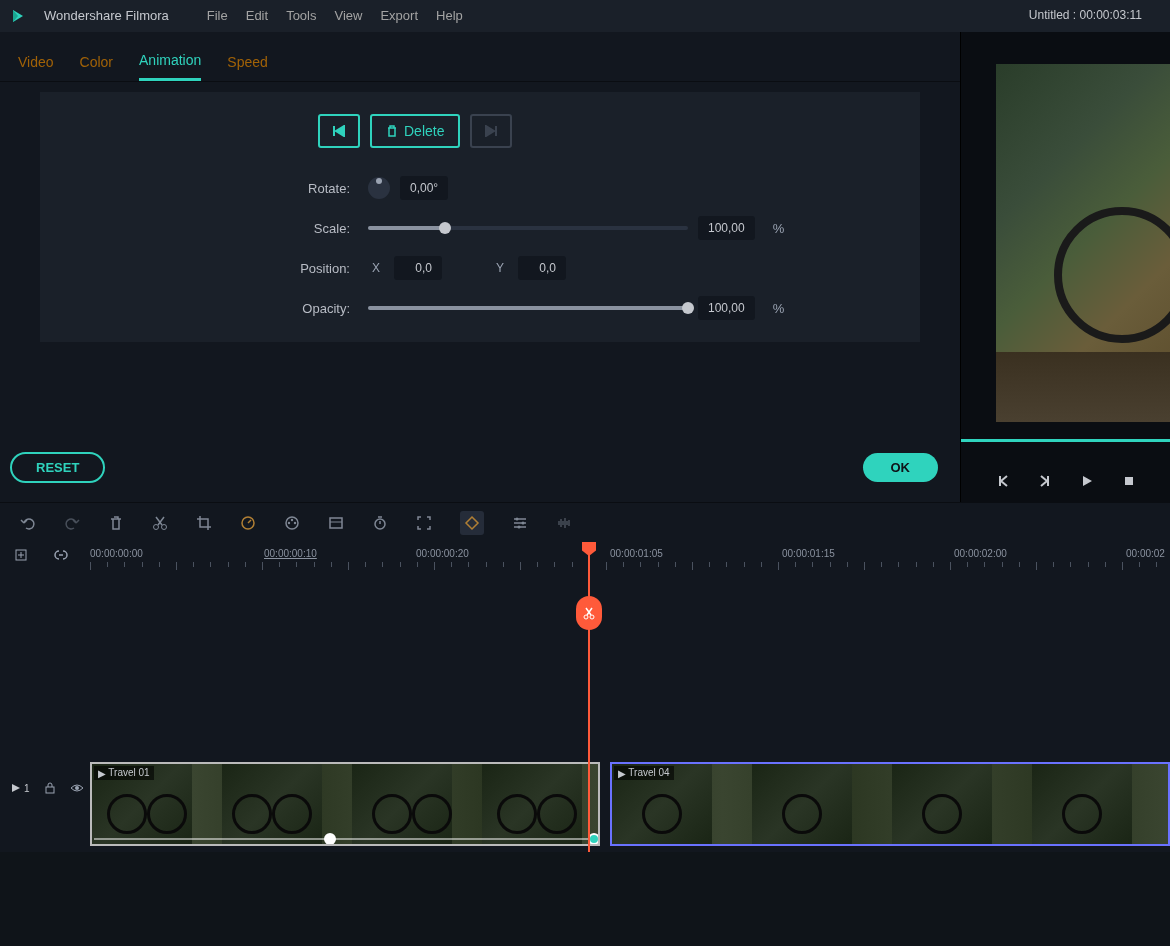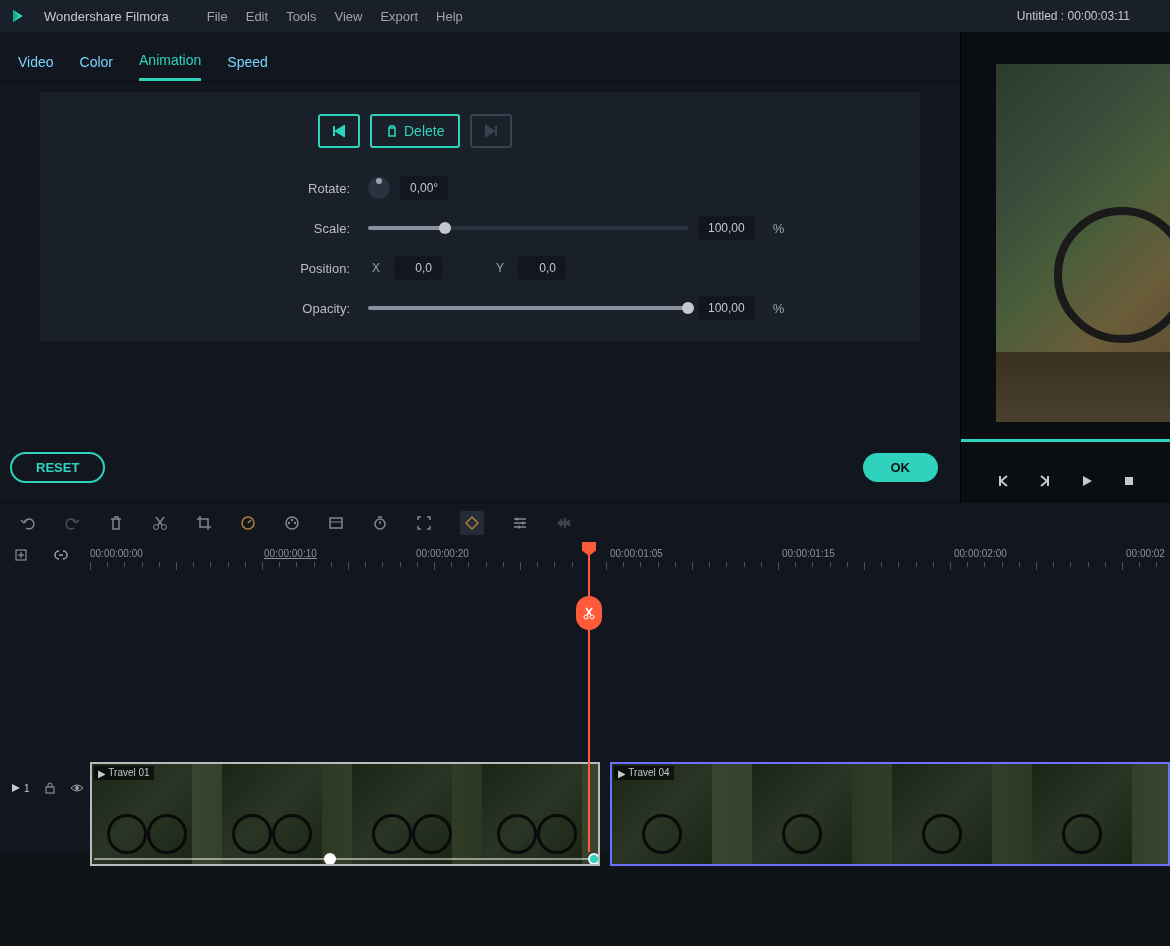--- a/index.html
+++ b/index.html
@@ -1,23 +1,23 @@
 <!DOCTYPE html>
 <html><head>
 <meta charset="utf-8">
 <style>
 *{box-sizing:border-box;margin:0;padding:0;font-family:Arial,sans-serif;user-select:none}
 body{background:#0f1419;color:#c5c8ce;width:1170px;height:946px;overflow:hidden;font-size:13px}
-.titlebar{height:32px;background:#1a2029;display:flex;align-items:center;padding:0 10px;gap:18px}
+.titlebar{height:32px;background:#1a2029;display:flex;align-items:flex-start;padding:8px 10px;gap:18px}
 .logo{width:16px;height:16px;display:flex;align-items:center;justify-content:center}
 .appname{margin-right:20px;font-size:13px}
 .menu-item{font-size:13px;cursor:pointer;color:#a3a3a3}
-.title-status{margin-left:auto;font-size:12px;color:#c5c8ce;margin-right:30px}
+.title-status{margin-left:auto;font-size:12px;color:#c5c8ce;margin-right:18px}
 .tabrow{height:40px;background:#12171f;display:flex;align-items:center;padding:0 18px;gap:26px;border-bottom:1px solid #0a0d12}
-.tab{font-size:14px;color:#7dd3fc;cursor:pointer;padding:10px 0}
+.tab{font-size:14px;color:#a16207;cursor:pointer;padding:10px 0}
 .tab.active{color:#2fd3bd;border-bottom:3px solid #2fd3bd}
 .subtabrow{height:40px;background:#12171f;display:flex;align-items:center;padding:0 18px;gap:22px}
 .subtab{font-size:14px;color:#b8bcc5;cursor:pointer}
 .subtab.active{color:#2fd3bd;border-bottom:2px solid #2fd3bd;padding-bottom:3px}
 .crown{width:14px;height:14px;display:inline-block;vertical-align:middle;margin-left:4px}
 .main{display:flex;height:470px}
 .panel-wrap{width:960px;background:#12171f;padding:10px 0 0 0}
 .panel{margin:10px 40px;background:#1a2029;padding:22px 28px;height:250px}
 .btnrow{display:flex;gap:10px;margin-bottom:20px;margin-left:250px}
 .btn{border:2px solid #2fd3bd;background:transparent;color:#2fd3bd;font-size:14px;padding:7px 14px;border-radius:3px;cursor:pointer;display:flex;align-items:center;gap:6px}
@@ -50,21 +50,21 @@
 .ruler{height:30px;display:flex;padding-left:90px;position:relative;font-size:10px;color:#8a929f}
 .ruler-mark{position:absolute;top:6px}
 .ruler-ticks{position:absolute;top:20px;left:90px;right:0;height:10px}
 .tick{position:absolute;width:1px;height:5px;background:#4a525f;top:0}
 .tick.major{height:8px}
 .playhead{position:absolute;top:0;bottom:0;width:2px;background:#ff5a3a;left:588px;z-index:10}
 .playhead-top{position:absolute;top:0;left:-6px;width:14px;height:14px;background:#ff5a3a;clip-path:polygon(0 0,100% 0,100% 60%,50% 100%,0 60%)}
 .playhead-scis{position:absolute;top:54px;left:-12px;width:26px;height:34px;background:#ff5a3a;border-radius:13px;display:flex;align-items:center;justify-content:center}
 .tracks{position:absolute;top:30px;left:0;right:0;bottom:0}
 .track-icons{position:absolute;left:10px;top:210px;display:flex;gap:14px;align-items:center}
-.clip{position:absolute;top:190px;height:104px;border:2px solid #999;background:linear-gradient(90deg,#2a3520 0%,#3a4530 20%,#2a3520 40%,#3a4530 60%,#2a3520 80%,#3a4530 100%);overflow:hidden}
+.clip{position:absolute;top:190px;height:84px;border:2px solid #999;background:linear-gradient(90deg,#2a3520 0%,#3a4530 20%,#2a3520 40%,#3a4530 60%,#2a3520 80%,#3a4530 100%);overflow:hidden}
 .clip.c1{left:90px;width:510px;border-color:#bbb}
 .clip.c2{left:610px;width:560px;border-color:#6a72ff}
 .clip-label{position:absolute;top:2px;left:2px;background:rgba(0,0,0,.6);padding:1px 4px;font-size:10px;z-index:2}
 .clip-thumb{position:absolute;top:0;bottom:0;width:100px;background:linear-gradient(135deg,#1a2515 0%,#2a3525 50%,#1a2515 100%)}
 .clip-wheel{position:absolute;width:40px;height:40px;border:3px solid #0a0a0a;border-radius:50%;bottom:10px}
 .kf-line{position:absolute;bottom:4px;left:2px;right:2px;height:2px;background:rgba(255,255,255,.5)}
 .kf{position:absolute;width:12px;height:12px;border-radius:50%;bottom:-5px;border:2px solid #fff}
 .kf.k1{left:230px;background:#fff}
 .kf.k2{right:-4px;background:#2fd3bd}
 .ruler-icons{position:absolute;left:14px;top:6px;display:flex;gap:26px}

